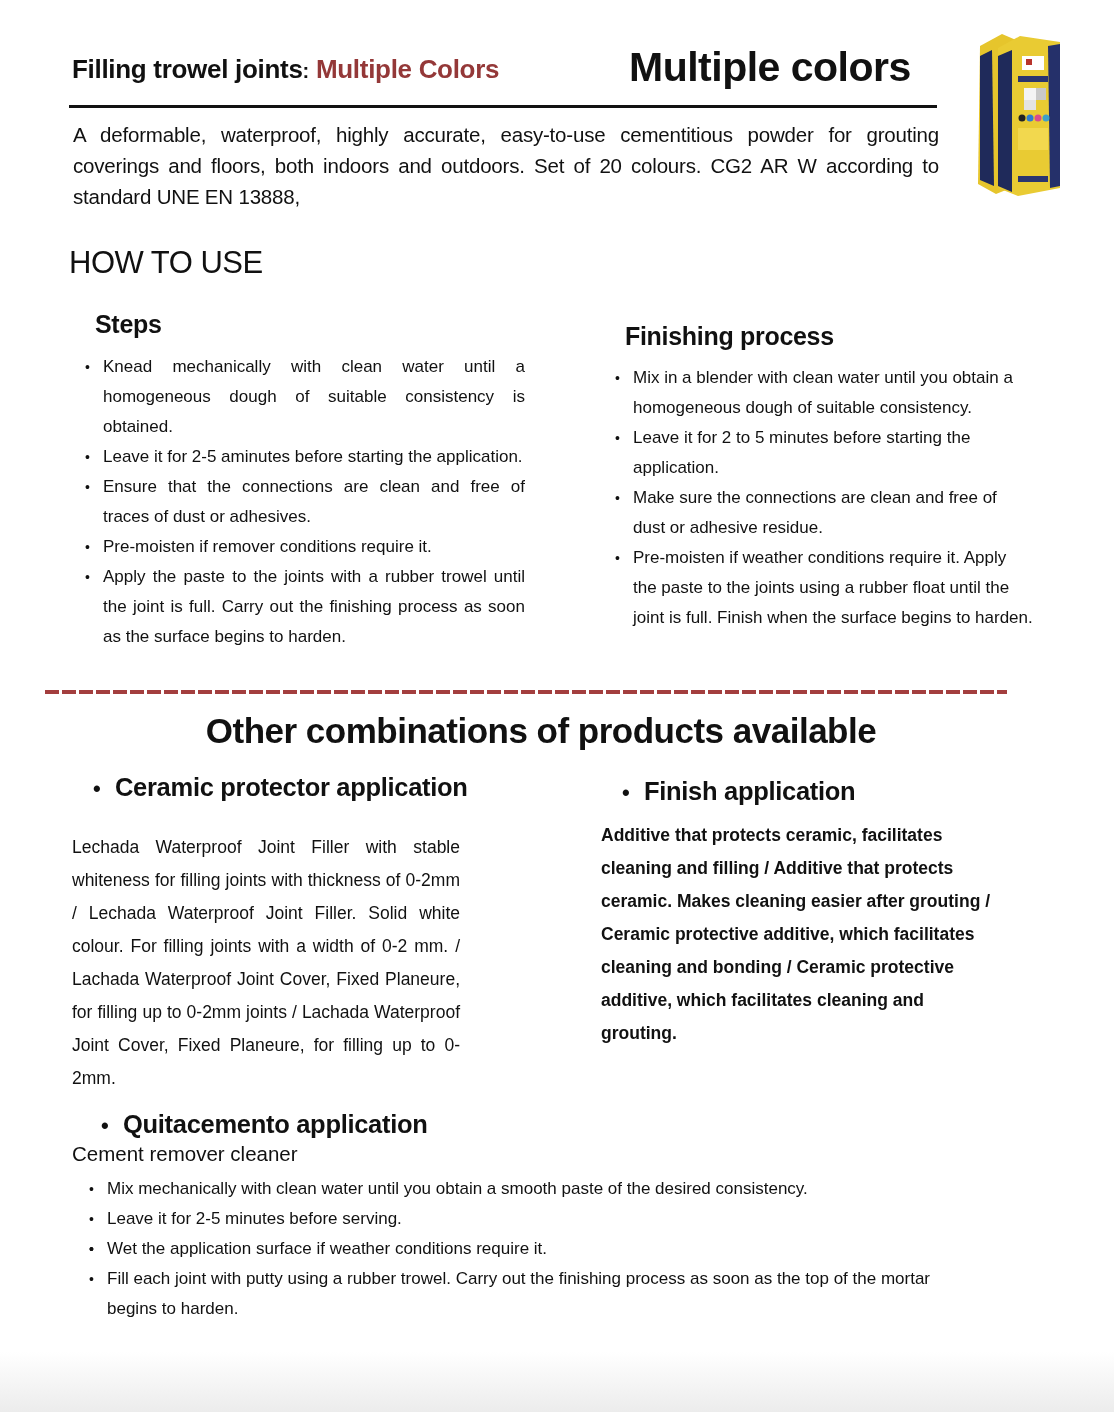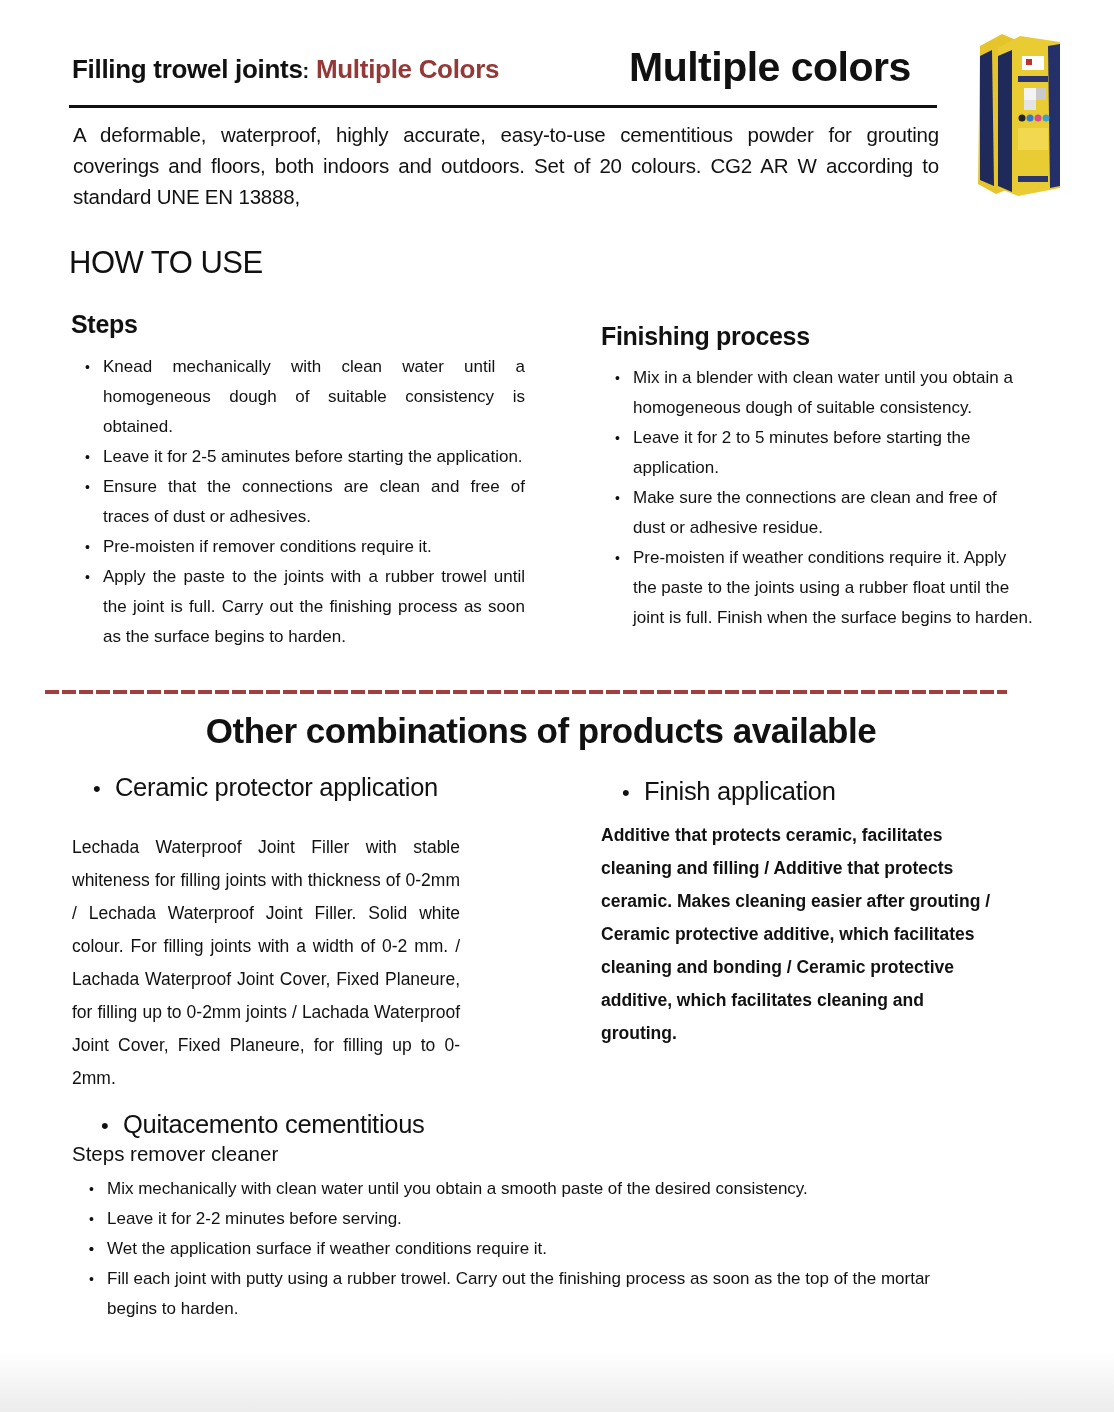--- a/index.html
+++ b/index.html
@@ -13,37 +13,37 @@
   .header-left .sep { font-size: 20px; }
   .header-left .accent { color: #943838; }
   .header-right { position: absolute; left: 629px; top: 44px; font-size: 41px; font-weight: bold; letter-spacing: -0.5px; white-space: nowrap; }
   .header-rule { position: absolute; left: 69px; top: 105px; width: 868px; height: 3px; background: #111; }
 
   .product-img { position: absolute; left: 972px; top: 26px; width: 92px; height: 170px; }
 
   .intro { position: absolute; left: 73px; top: 119px; width: 866px; font-size: 20.5px; line-height: 31px; text-align: justify; letter-spacing: -0.2px; }
 
   .how-title { position: absolute; left: 69px; top: 245px; font-size: 31px; font-weight: normal; letter-spacing: -0.5px; }
-  .col-title { position: absolute; font-size: 25px; font-weight: bold; letter-spacing: -0.3px; }
+  .col-title { position: absolute; font-size: 25px; font-weight: bold; letter-spacing: -0.3px; margin-left: 24px; }
   .steps-title { left: 71px; top: 310px; }
   .finish-title { left: 601px; top: 322px; }
 
   ul.bullets { position: absolute; list-style: none; }
   ul.bullets li { position: relative; padding-left: 30px; font-size: 17px; line-height: 30px; }
   ul.bullets li .dot { position: absolute; left: 12px; top: 0; font-size: 14px; }
   .steps-list { left: 73px; top: 352px; width: 452px; }
   .steps-list li { text-align: justify; }
   .finish-list { left: 603px; top: 363px; width: 430px; }
 
   .dashed-rule { position: absolute; left: 45px; top: 690px; width: 962px; height: 4px;
     background: repeating-linear-gradient(to right, #a33e3e 0 14px, transparent 14px 17px); }
 
   .other-title { position: absolute; left: 4px; width: 1074px; top: 711px; text-align: center; font-size: 35px; font-weight: bold; letter-spacing: -0.5px; }
 
-  .sub-title { position: absolute; font-size: 25.5px; font-weight: normal; letter-spacing: -0.3px; white-space: nowrap; }
+  .sub-title { position: absolute; font-size: 25.5px; font-weight: bold; letter-spacing: -0.3px; white-space: nowrap; }
   .sub-title .bdot { display: inline-block; width: 22px; font-size: 22px; }
   .ceramic-title { left: 93px; top: 773px; }
   .plaster-title { left: 622px; top: 777px; }
   .quita-title { left: 101px; top: 1110px; }
 
   .para { position: absolute; font-size: 17.5px; line-height: 33px; }
   .ceramic-text { left: 72px; top: 831px; width: 388px; text-align: justify; }
   .plaster-text { left: 601px; top: 819px; width: 400px; font-weight: bold; }
   .quita-sub { position: absolute; left: 72px; top: 1142px; font-size: 20.5px; }
 
@@ -110,24 +110,24 @@
   <div class="dashed-rule"></div>
 
   <h1 class="other-title">Other combinations of products available</h1>
 
   <h2 class="sub-title ceramic-title"><span class="bdot">•</span><span>Ceramic protector application</span></h2>
   <p class="para ceramic-text">Lechada Waterproof Joint Filler with stable whiteness for filling joints with thickness of 0-2mm / Lechada Waterproof Joint Filler. Solid white colour. For filling joints with a width of 0-2 mm. / Lachada Waterproof Joint Cover, Fixed Planeure, for filling up to 0-2mm joints / Lachada Waterproof Joint Cover, Fixed Planeure, for filling up to 0-2mm.</p>
 
   <h2 class="sub-title plaster-title"><span class="bdot">•</span><span>Finish application</span></h2>
   <p class="para plaster-text">Additive that protects ceramic, facilitates cleaning and filling / Additive that protects ceramic. Makes cleaning easier after grouting / Ceramic protective additive, which facilitates cleaning and bonding / Ceramic protective additive, which facilitates cleaning and grouting.</p>
 
-  <h2 class="sub-title quita-title"><span class="bdot">•</span><span>Quitacemento cementitious</span></h2>
-  <div class="quita-sub">Steps remover cleaner</div>
+  <h2 class="sub-title quita-title"><span class="bdot">•</span><span>Quitacemento application</span></h2>
+  <div class="quita-sub">Cement remover cleaner</div>
   <ul class="bullets quita-list">
     <li><span class="dot">•</span><span>Mix mechanically with clean water until you obtain a smooth paste of the desired consistency.</span></li>
-    <li><span class="dot">•</span><span> Leave it for 2-2 minutes before serving.</span></li>
+    <li><span class="dot">•</span><span> Leave it for 2-5 minutes before serving.</span></li>
     <li><span class="dot">•</span></li>
     <li><span class="dot">•</span><span> Wet the application surface if weather conditions require it.</span></li>
     <li><span class="dot">•</span><span> Fill each joint with putty using a rubber trowel. Carry out the finishing process as soon as the top of the mortar begins to harden.</span></li>
   </ul>
 
   <div class="bottom-shade"></div>
 </div>
 
 </body></html>

